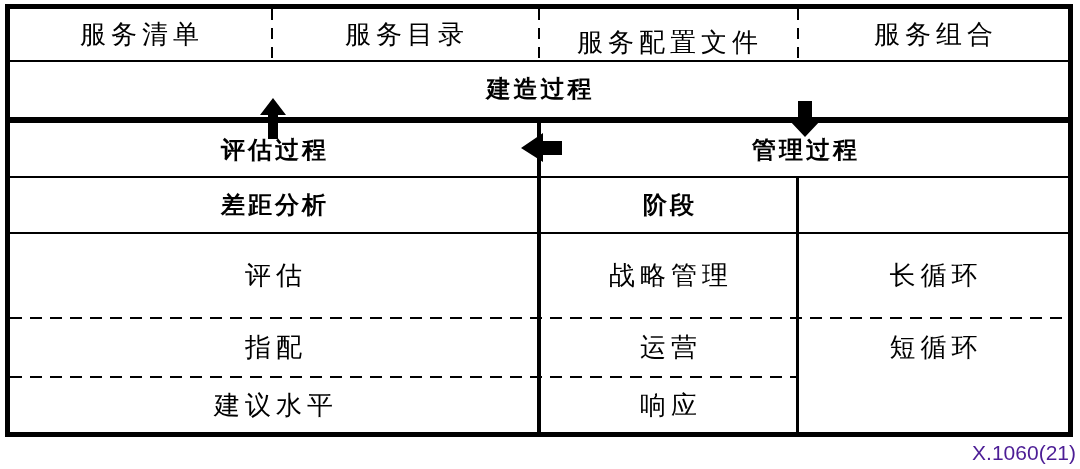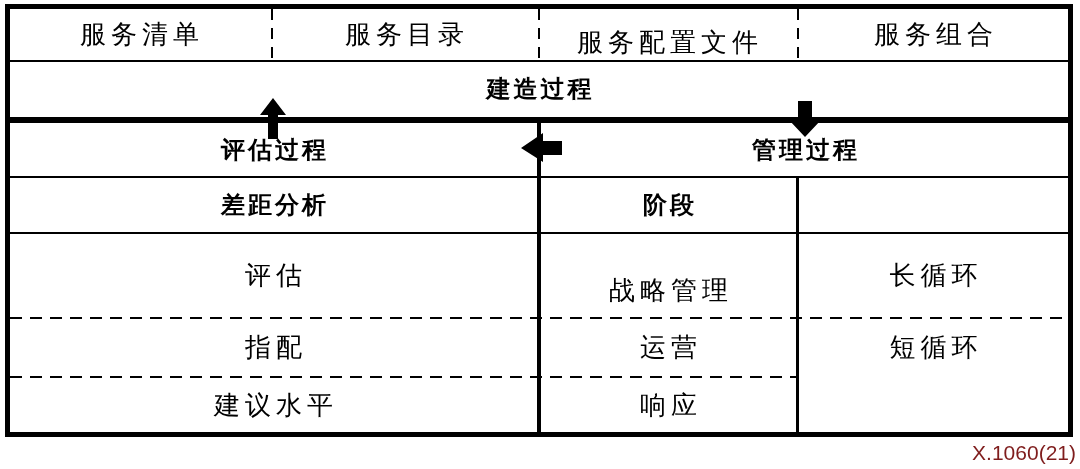--- a/index.html
+++ b/index.html
@@ -44,21 +44,21 @@
   .bold-cell {
     font-family: "Liberation Sans", sans-serif;
     font-weight: 700;
     font-size: 24px;
     letter-spacing: 3px;
     text-indent: 3px;
   }
   .caption {
     font-family: "Liberation Sans", sans-serif;
     font-size: 21px;
-    color: #7f1d1d;
+    color: #4c1d95;
     white-space: nowrap;
   }
   svg.arrow-layer { position: absolute; left: 0; top: 0; pointer-events: none; }
 </style>
 </head>
 <body>
 
 <div class="canvas">
 
   <div class="abs outer-border"></div>
@@ -85,21 +85,21 @@
 
   <div class="abs cell bold-cell" style="left:10px; top:62px; width:1058px; height:53px;">建造过程</div>
 
   <div class="abs cell bold-cell" style="left:10px; top:123px; width:527px; height:53px;">评估过程</div>
   <div class="abs cell bold-cell" style="left:541px; top:123px; width:527px; height:53px;">管理过程</div>
 
   <div class="abs cell bold-cell" style="left:10px; top:178px; width:527px; height:54px;">差距分析</div>
   <div class="abs cell bold-cell" style="left:541px; top:178px; width:255px; height:54px;">阶段</div>
 
   <div class="abs cell serif-cell" style="left:10px; top:234px; width:527px; height:83px;">评估</div>
-  <div class="abs cell serif-cell" style="left:541px; top:234px; width:255px; height:83px;margin-top:15px;">战略管理</div>
+  <div class="abs cell serif-cell" style="left:541px; top:234px; width:255px; height:83px;">战略管理</div>
   <div class="abs cell serif-cell" style="left:799px; top:234px; width:269px; height:83px;">长循环</div>
 
   <div class="abs cell serif-cell" style="left:10px; top:319px; width:527px; height:57px;">指配</div>
   <div class="abs cell serif-cell" style="left:541px; top:319px; width:255px; height:57px;">运营</div>
   <div class="abs cell serif-cell" style="left:799px; top:319px; width:269px; height:57px;">短循环</div>
 
   <div class="abs cell serif-cell" style="left:10px; top:378px; width:527px; height:54px;">建议水平</div>
   <div class="abs cell serif-cell" style="left:541px; top:378px; width:255px; height:54px;">响应</div>
 
   <svg class="arrow-layer" width="1080" height="469" viewBox="0 0 1080 469">

